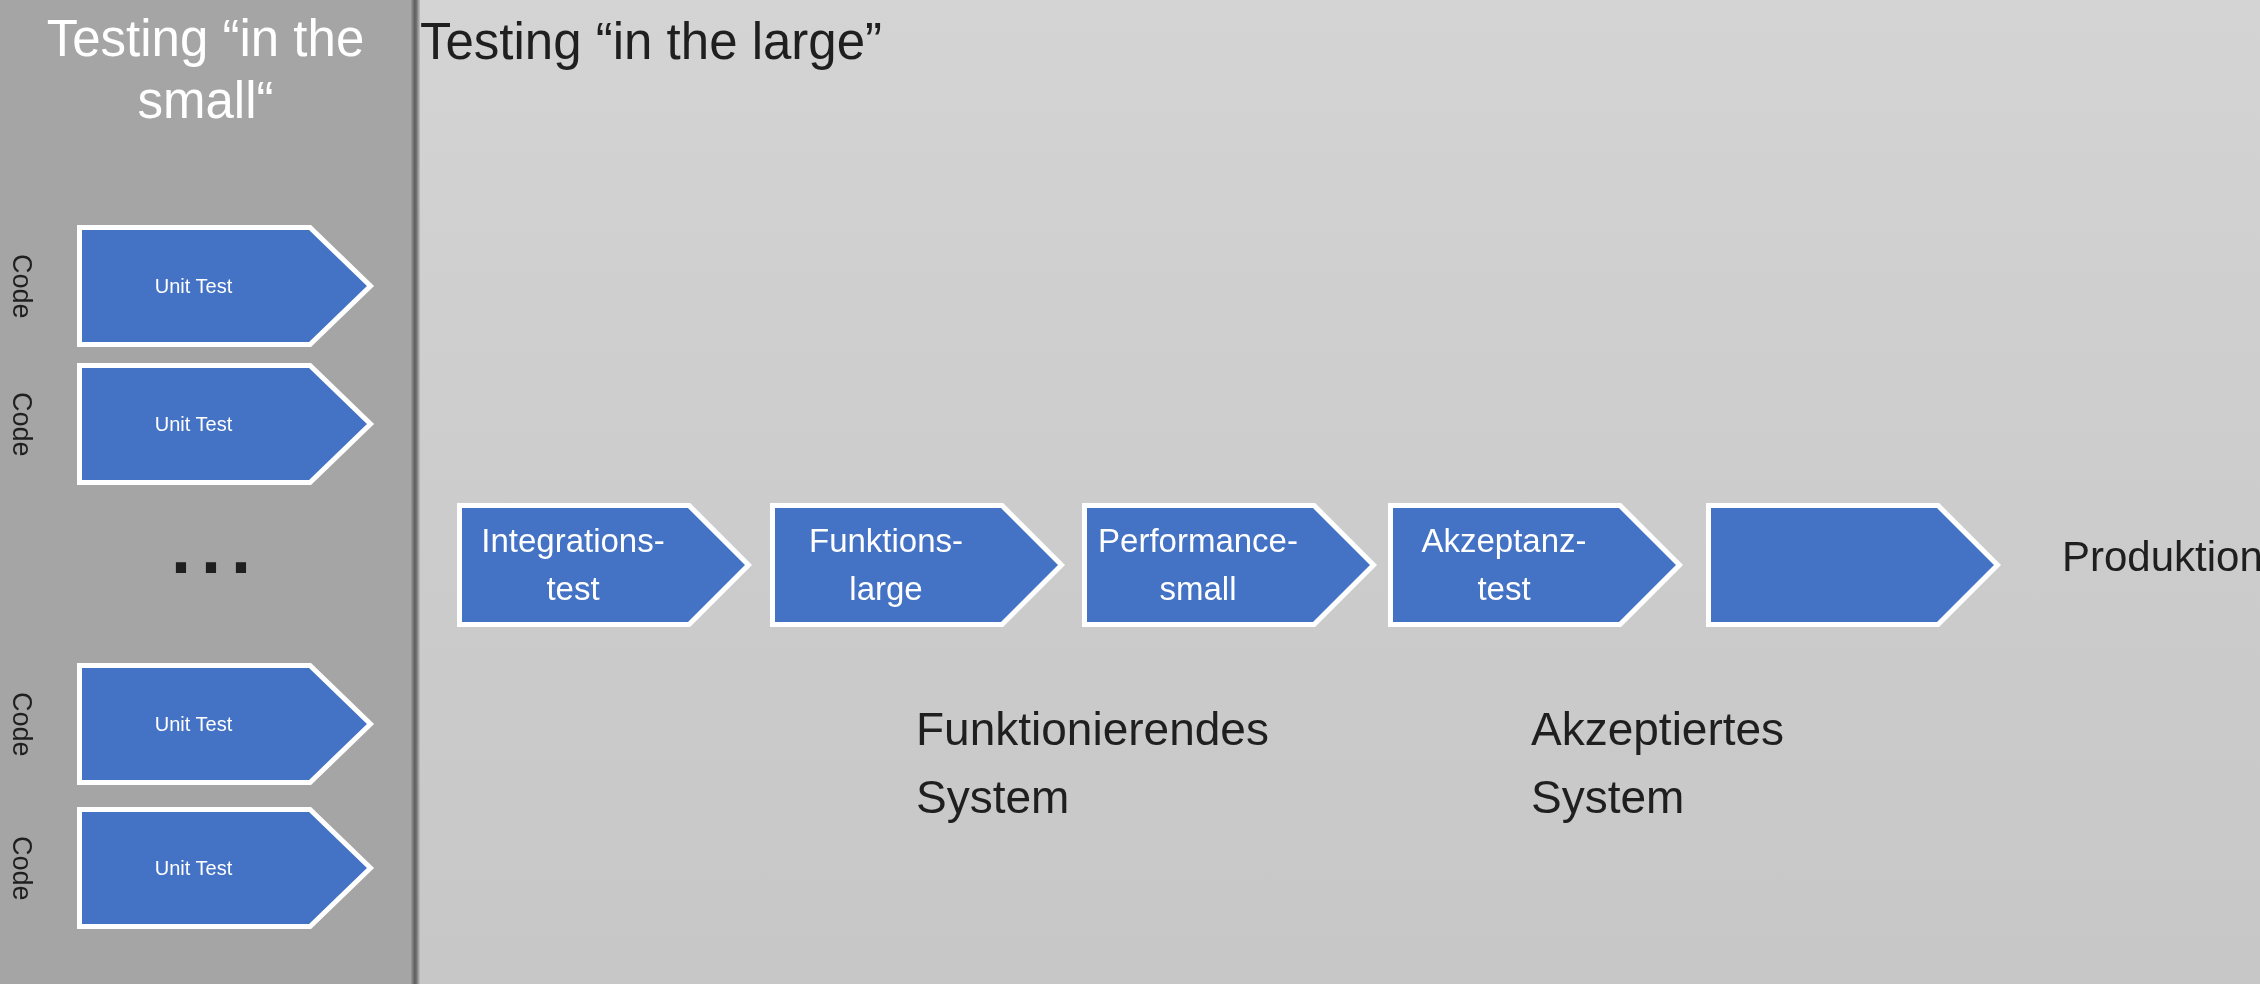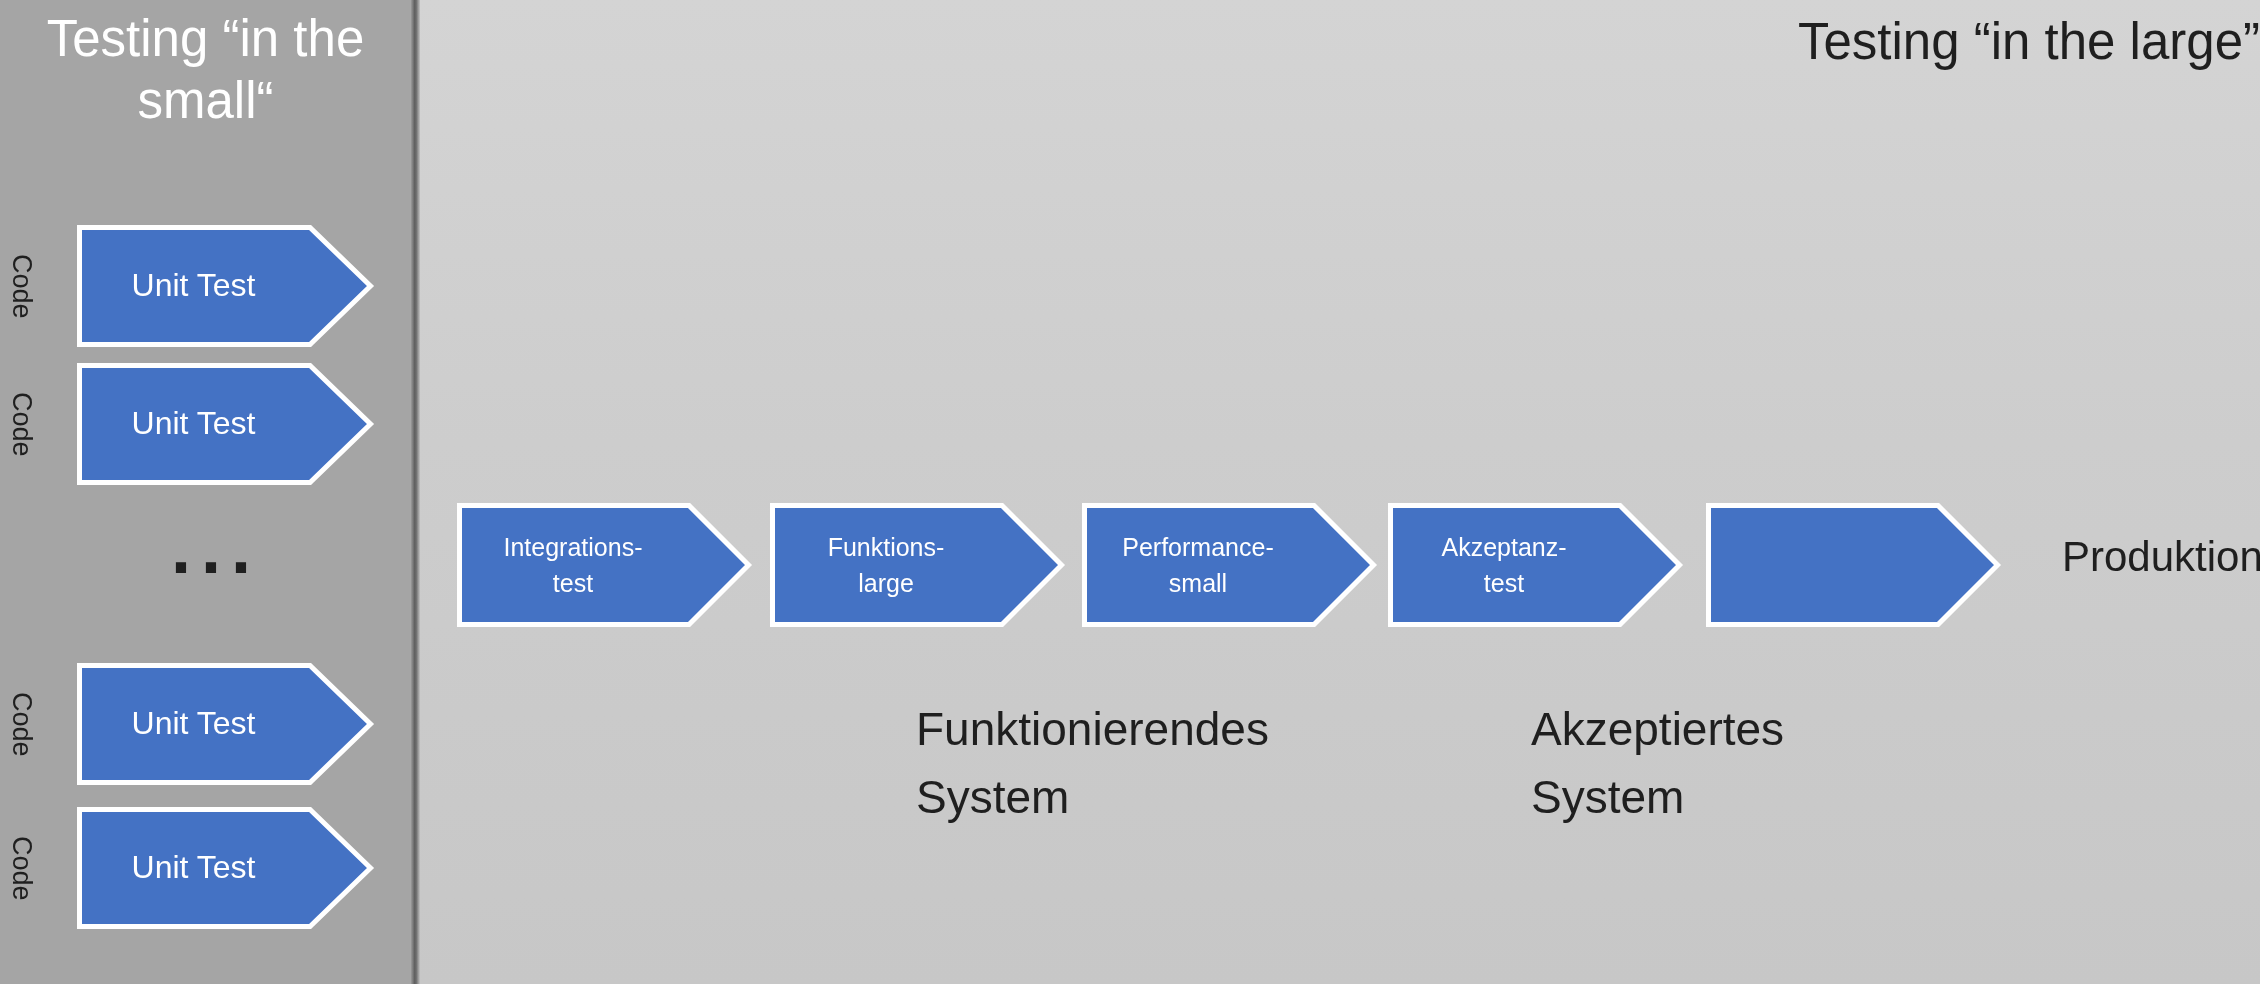--- a/index.html
+++ b/index.html
@@ -43,31 +43,31 @@
     stroke-width:5;stroke-linejoin:miter;
   }
   .arrow .arrow-label{
     position:absolute;left:0;top:0;height:100%;
     display:flex;align-items:center;justify-content:center;
     text-align:center;white-space:pre-line;
     color:var(--arrow-text,#ffffff);
   }
   
   .u-arrow{left:77px;width:296px;height:122px;}
-  .u-arrow .arrow-label{width:233px;font-size:32px;line-height:1.3;}
+  .u-arrow .arrow-label{width:233px;font-size:20px;line-height:1.3;}
   .u-arrow.r1{top:225px}.u-arrow.r2{top:363px}.u-arrow.r3{top:663px}.u-arrow.r4{top:807px}
   
   .m-arrow{top:503px;width:294px;height:124px;}
-  .m-arrow .arrow-label{width:232px;font-size:25px;line-height:1.45;}
+  .m-arrow .arrow-label{width:232px;font-size:33px;line-height:1.45;}
   .m-arrow.s1{left:457px}.m-arrow.s2{left:770px}.m-arrow.s3{left:1082px}
   .m-arrow.s4{left:1388px}.m-arrow.s5{left:1706px}
   
   .main-title{
     position:absolute;left:420px;top:12px;width:1840px;margin:0;
-    text-align:right;font-size:51px;font-weight:400;
+    text-align:left;font-size:51px;font-weight:400;
     color:var(--text-color,#1f1f1f);
   }
   .production{
     position:absolute;left:2062px;top:533px;
     font-size:42px;color:var(--text-color,#1f1f1f);white-space:nowrap;
   }
   .annotation{
     position:absolute;top:696px;
     font-size:46px;line-height:1.47;white-space:pre-line;
     color:var(--text-color,#1f1f1f);

